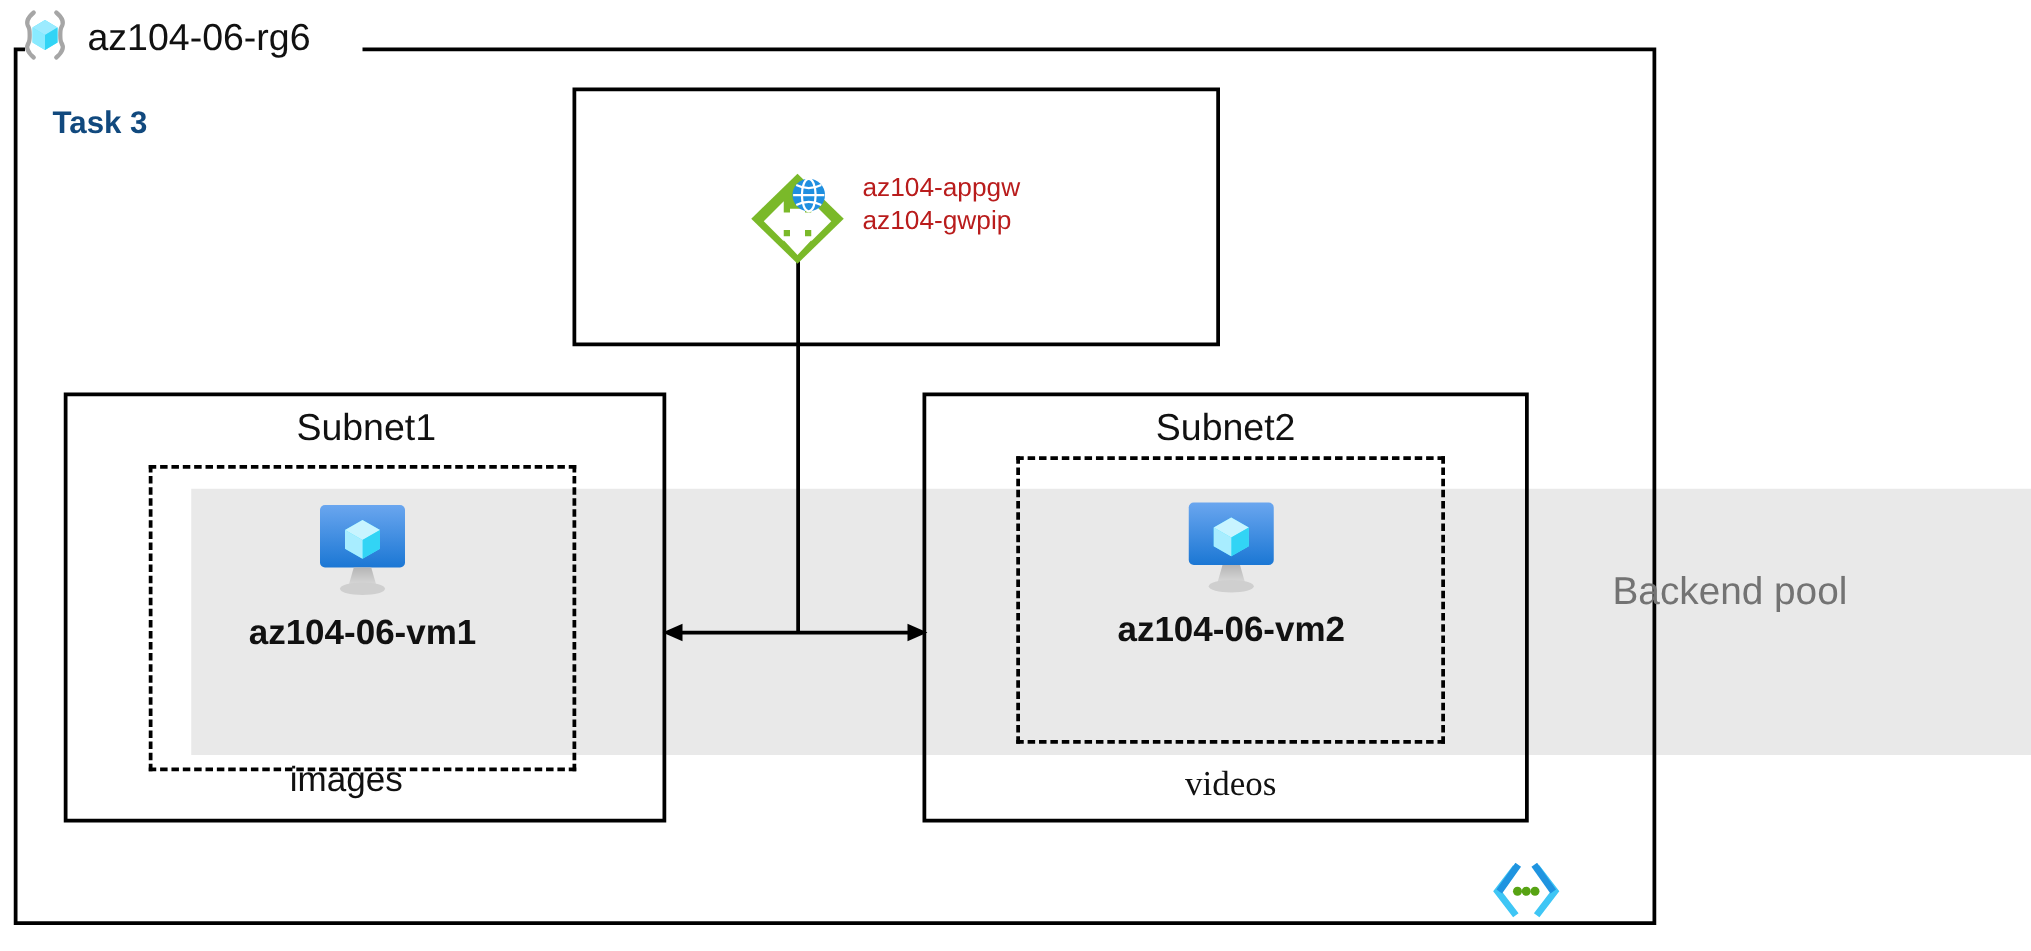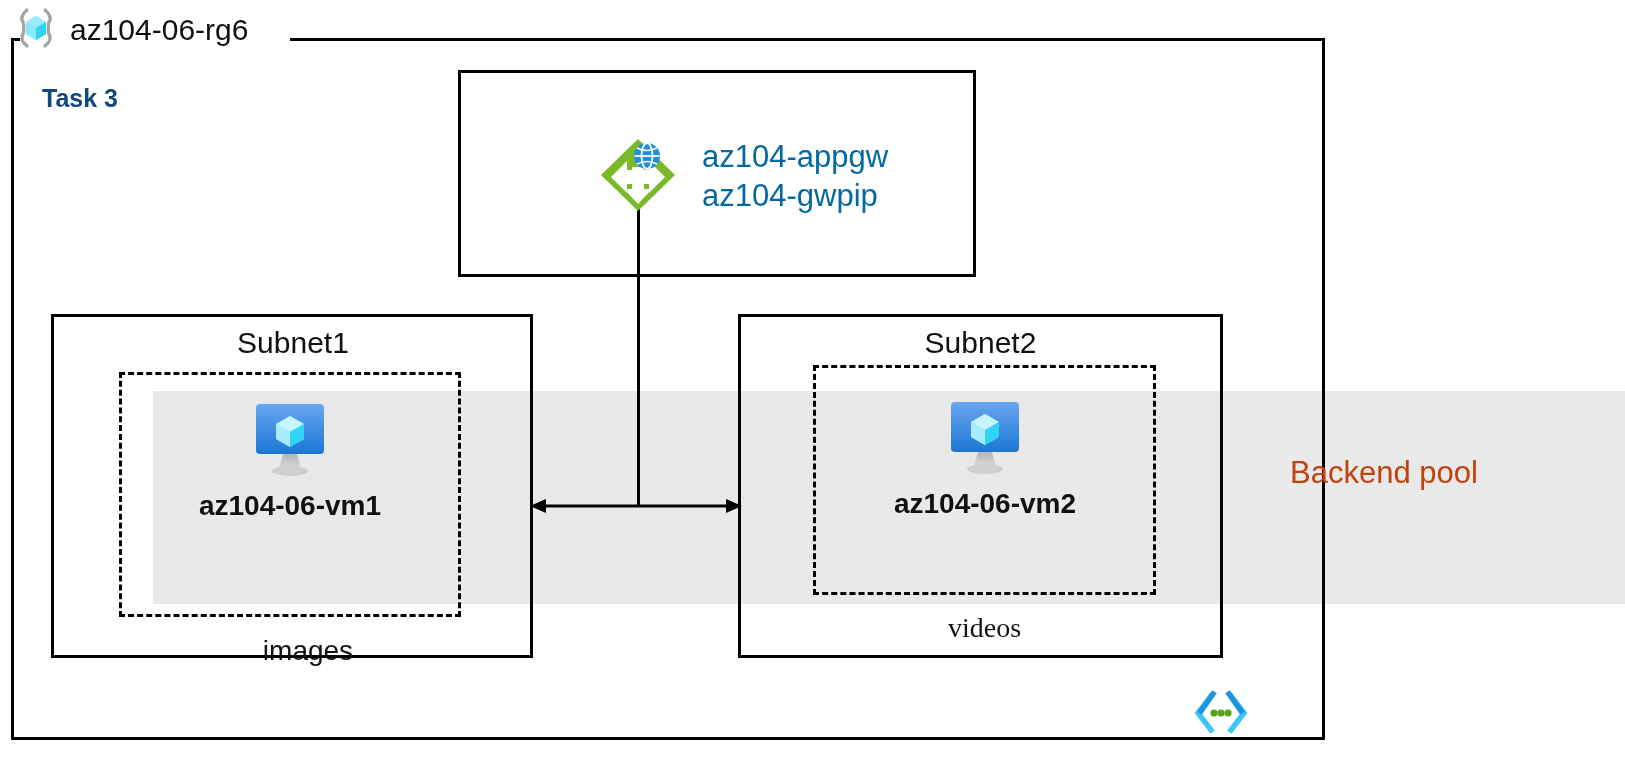--- a/index.html
+++ b/index.html
@@ -27,21 +27,21 @@
     width: 1472px;
     height: 213px;
     background: #e9e9e9;
     z-index: 1;
   }
   .backend-label {
     position: absolute;
     left: 1290px;
     top: 455px;
     font-size: 31px;
-    color: #c2410c;
+    color: #737373;
     white-space: nowrap;
     z-index: 6;
   }
 
   
   .rg-box {
     position: absolute;
     left: 11px;
     top: 38px;
     width: 1314px;
@@ -143,42 +143,41 @@
 
   
   .tier-label {
     position: absolute;
     font-size: 28px;
     color: #111111;
     text-align: center;
     z-index: 6;
     white-space: nowrap;
   }
-  .tier1 { left: 137px; top: 608px; width: 342px; margin-top: 27px; }
+  .tier1 { left: 106px; top: 608px; width: 342px; }
   .tier2 { left: 813px; top: 612px; width: 343px; font-family: Liberation Serif, serif; }
 
   
   .appgw-node {
     position: absolute;
     left: 598px;
     top: 136px;
     z-index: 6;
     display: flex;
     align-items: flex-start;
   }
   .appgw-text {
     margin-left: 12px;
     margin-top: 2px;
   }
   .appgw-text div {
-    font-size: 31px;
-    color: #0369a1;
+    font-size: 21px;
+    color: #b91c1c;
     line-height: 1.25;
     white-space: nowrap;
-    margin-left: 12px;
   }
 
   
   .vline {
     position: absolute;
     left: 637px;
     top: 203px;
     width: 3px;
     height: 303px;
     background: #000000;

